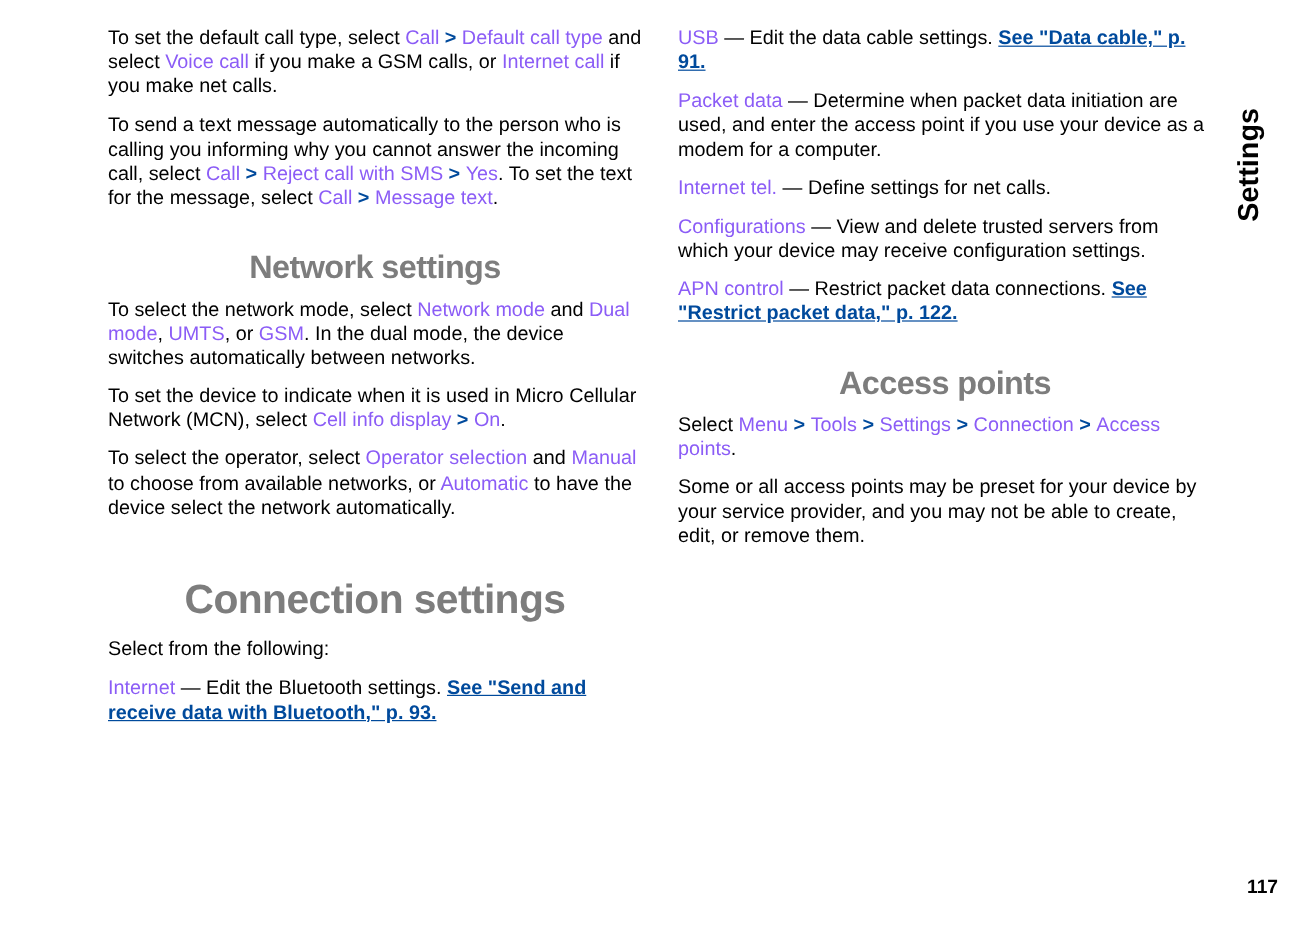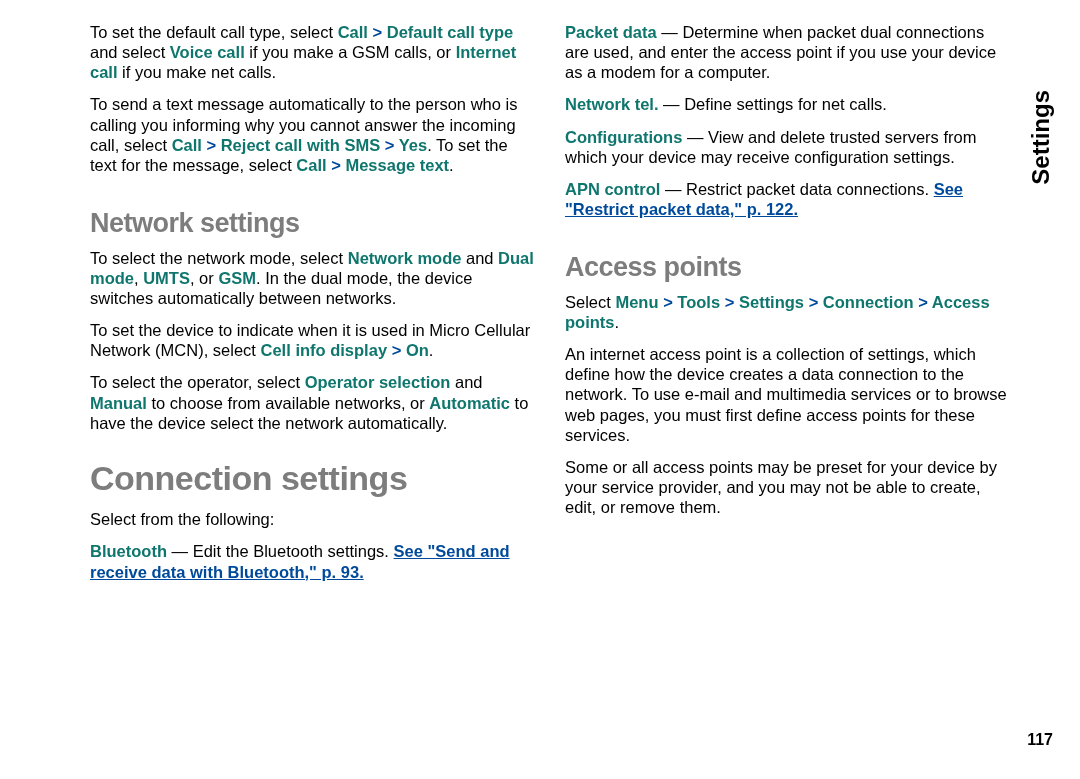--- a/index.html
+++ b/index.html
@@ -27,31 +27,32 @@
   .col {
     flex: 1;
     display: flex;
     flex-direction: column;
     font-size: 16.5px;
     line-height: 1.22;
   }
   .col p {
     margin: 0 0 12px 0;
   }
-  .b { font-weight: 700; color: #0f766e; }
+  .b { font-weight: 400; color: #8b5cf6; }
   .bu { font-weight: 700; color: #004a9c; text-decoration: underline; }
   .gt { color: #004a9c; font-weight: 700; }
   h2, h1 {
     font-weight: 700;
     color: #7d7d7d;
     margin: 0;
+    text-align: center;
   }
   .h1 {
     font-size: 34px;
-    margin-top: 13px;
+    margin-top: 35px;
     margin-bottom: 10px;
     letter-spacing: -0.5px;
   }
   .h2 {
     font-size: 27px;
     margin-top: 20px;
     margin-bottom: 8px;
     letter-spacing: -0.5px;
   }
   .indent {
@@ -62,21 +63,21 @@
     right: 25px;
     top: 90px;
     writing-mode: vertical-rl;
     transform: rotate(180deg);
     font-size: 24px;
     font-weight: 700;
     color: #000;
   }
   .page-num {
     position: absolute;
-    right: 27px;
+    right: 15px;
     bottom: 30px;
     font-size: 16px;
     font-weight: 700;
   }
   .def-line { margin-bottom: 2px; }
 </style>
 </head>
 <body>
 
 <div class="page">
@@ -110,44 +111,46 @@
       <p>
         <span>To select the operator, select </span><span class="b">Operator selection</span><span> and </span><span class="b">Manual</span><span> to choose from available networks, or </span><span class="b">Automatic</span><span> to have the device select the network automatically.</span>
       </p>
 
       <h1 class="h1">Connection settings</h1>
 
 
       <p>Select from the following:</p>
 
       <p class="indent">
-        <span class="b">Bluetooth</span><span> — Edit the Bluetooth settings. </span><span class="bu">See "Send and receive data with Bluetooth," p. 93.</span>
+        <span class="b">Internet</span><span> — Edit the Bluetooth settings. </span><span class="bu">See "Send and receive data with Bluetooth," p. 93.</span>
       </p>
 
     </div>
 
     <div class="col">
 
       <p class="def-line">
-        <span class="b">Packet data</span><span> — Determine when packet dual connections are used, and enter the access point if you use your device as a modem for a computer.</span>
+        <span class="b">USB</span><span> — Edit the data cable settings. </span><span class="bu">See "Data cable," p. 91.</span>
       </p>
       <p class="def-line">
-        <span class="b">Network tel.</span><span> — Define settings for net calls.</span>
+        <span class="b">Packet data</span><span> — Determine when packet data initiation are used, and enter the access point if you use your device as a modem for a computer.</span>
+      </p>
+      <p class="def-line">
+        <span class="b">Internet tel.</span><span> — Define settings for net calls.</span>
       </p>
       <p class="def-line">
         <span class="b">Configurations</span><span> — View and delete trusted servers from which your device may receive configuration settings.</span>
       </p>
       <p>
         <span class="b">APN control</span><span> — Restrict packet data connections. </span><span class="bu">See "Restrict packet data," p. 122.</span>
       </p>
 
       <h2 class="h2">Access points</h2>
 
       <p>
         <span>Select </span><span class="b">Menu</span><span class="gt"> &gt; </span><span class="b">Tools</span><span class="gt"> &gt; </span><span class="b">Settings</span><span class="gt"> &gt; </span><span class="b">Connection</span><span class="gt"> &gt; </span><span class="b">Access points</span><span>.</span>
       </p>
 
-      <p>An internet access point is a collection of settings, which define how the device creates a data connection to the network. To use e-mail and multimedia services or to browse web pages, you must first define access points for these services.</p>
       <p>Some or all access points may be preset for your device by your service provider, and you may not be able to create, edit, or remove them.</p>
 
     </div>
   </div>
 </div>
 
 </body></html>

